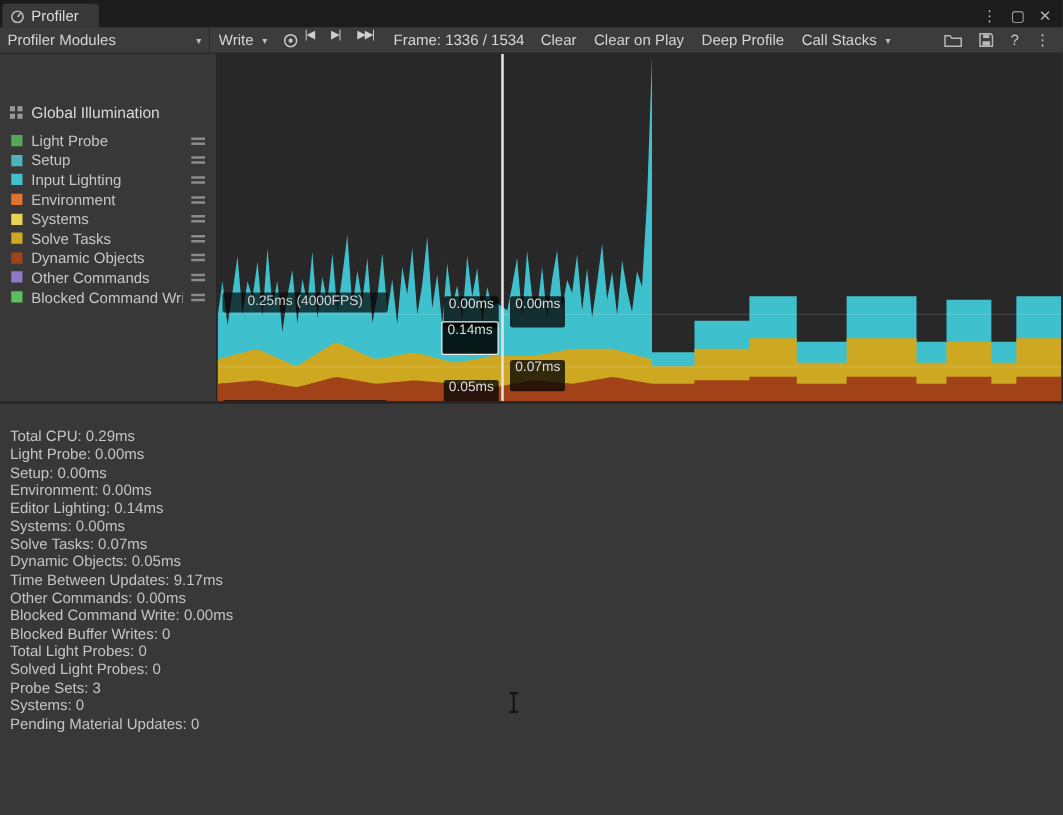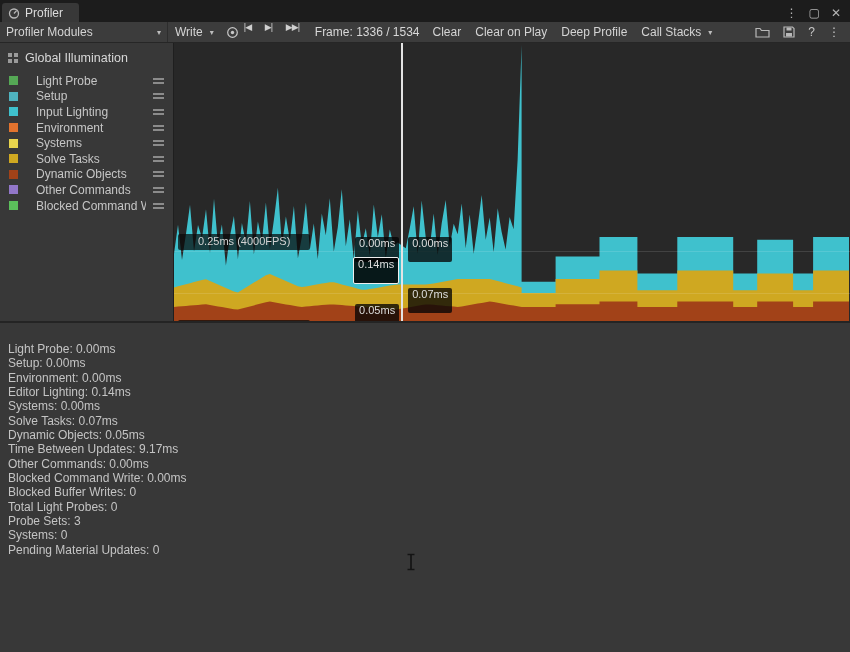--- a/index.html
+++ b/index.html
@@ -19,24 +19,24 @@
   .tb-item{padding:0 7px;gap:4px;white-space:nowrap;}
   .caret{font-size:8px;color:#bdbdbd;margin-left:3px;}
   .icon-btn{padding:0 5px;}
   .transport{width:21px;justify-content:center;font-size:9px;letter-spacing:-1px;color:#cfcfcf;white-space:nowrap;}
   .frame-label{margin:0 6px 0 8px;color:#d8d8d8;white-space:nowrap;}
   .tb-right{margin-left:auto;display:flex;align-items:center;gap:13px;padding-right:10px;}
 
   
   .main{display:flex;height:278px;flex:none;}
   .sidebar{width:174px;flex:none;background:#383838;border-right:1px solid #1f1f1f;box-sizing:border-box;padding-top:5px;}
-  .module-header{display:flex;align-items:center;gap:6px;padding:3px 6px 8px 7px;color:#d8d8d8;font-size:12.5px;}
+  .module-header{display:flex;align-items:center;gap:6px;padding:3px 6px 8px 7px;color:#d8d8d8;font-size:12.5px;margin-top:32px;}
   .legend-item{display:flex;align-items:center;height:15.6px;padding:0 9px 0 9px;gap:7px;}
   .legend-swatch{width:9px;height:9px;flex:none;}
-  .legend-label{flex:1;font-size:12px;color:#c6c6c6;white-space:nowrap;overflow:hidden;margin-left:11px;}
+  .legend-label{flex:1;font-size:12px;color:#c6c6c6;white-space:nowrap;overflow:hidden;}
   .legend-handle{width:11px;flex:none;display:flex;flex-direction:column;gap:2px;}
   .legend-handle i{display:block;height:2px;background:#8b8b8b;}
 
   .chart{flex:1;position:relative;background:#282828;overflow:hidden;}
   .chart svg{position:absolute;left:0;top:0;}
   .gridline{position:absolute;left:0;right:0;height:1px;background:rgba(255,255,255,0.12);}
   .grid-label{position:absolute;left:4px;background:rgba(8,8,8,0.72);color:#d2d2d2;font-size:11px;line-height:13px;padding:1px 20px 2px;border-radius:2px;white-space:nowrap;}
   .selected-line{position:absolute;top:0;bottom:0;width:2px;background:#e4e4e4;}
   .value-label{position:absolute;background:rgba(5,5,5,0.78);color:#dedede;font-size:11px;line-height:13px;padding:0 4px 12px;border-radius:2px;white-space:nowrap;}
   .value-label.highlight{border:1px solid #efefef;background:rgba(0,0,0,0.88);}
@@ -215,32 +215,34 @@
         <div class="value-label" style="top: 194px; right: 450.85px;">0.00ms</div>
         <div class="value-label highlight" style="top: 214px; right: 450.85px;">0.14ms</div>
         <div class="value-label" style="top: 261px; right: 450.85px;">0.05ms</div>
         <div class="value-label" style="top: 194px; left: 234.15px;">0.00ms</div>
         <div class="value-label" style="top: 245px; left: 234.15px;">0.07ms</div>
       </div>
   </div>
 
   <div class="stats">
     <div id="stats-lines">
+        <div class="stats-line">Total CPU: 0.29ms</div>
         <div class="stats-line">Light Probe: 0.00ms</div>
         <div class="stats-line">Setup: 0.00ms</div>
         <div class="stats-line">Environment: 0.00ms</div>
         <div class="stats-line">Editor Lighting: 0.14ms</div>
         <div class="stats-line">Systems: 0.00ms</div>
         <div class="stats-line">Solve Tasks: 0.07ms</div>
         <div class="stats-line">Dynamic Objects: 0.05ms</div>
         <div class="stats-line">Time Between Updates: 9.17ms</div>
         <div class="stats-line">Other Commands: 0.00ms</div>
         <div class="stats-line">Blocked Command Write: 0.00ms</div>
         <div class="stats-line">Blocked Buffer Writes: 0</div>
         <div class="stats-line">Total Light Probes: 0</div>
+        <div class="stats-line">Solved Light Probes: 0</div>
         <div class="stats-line">Probe Sets: 3</div>
         <div class="stats-line">Systems: 0</div>
         <div class="stats-line">Pending Material Updates: 0</div>
       </div>
   </div>
 
   <svg class="text-cursor" viewBox="0 0 12 18">
     <path d="M2.5 1.5 H9.5 M6 1.5 V16.5 M2.5 16.5 H9.5" stroke="#141414" stroke-width="1.7" fill="none"></path>
   </svg>
 

